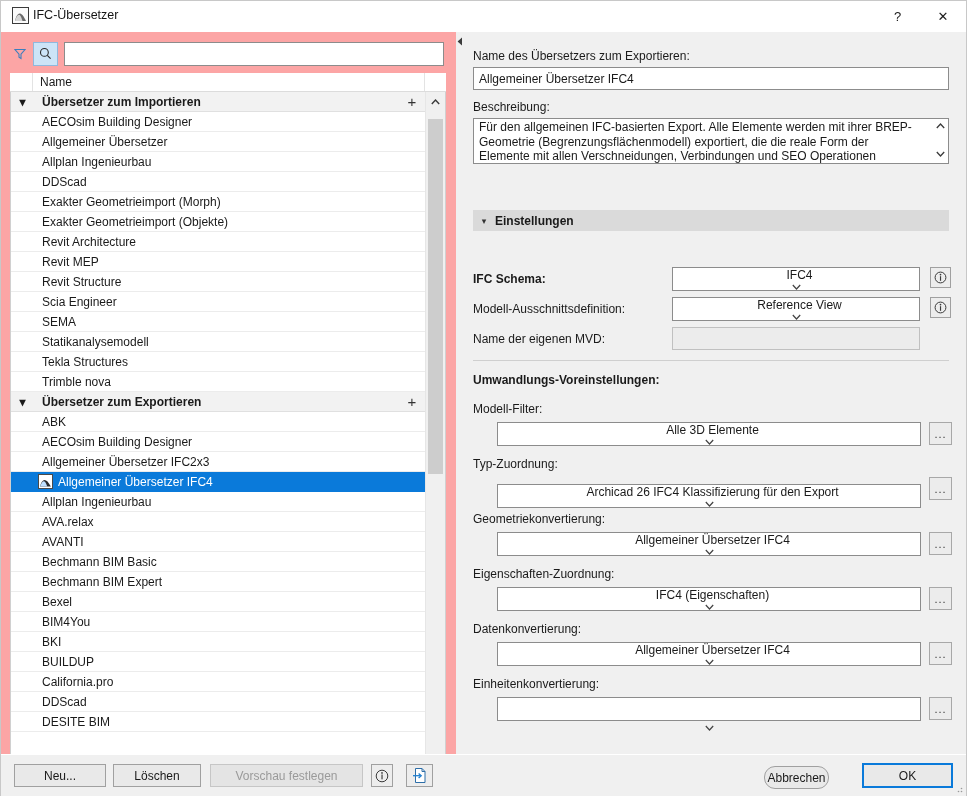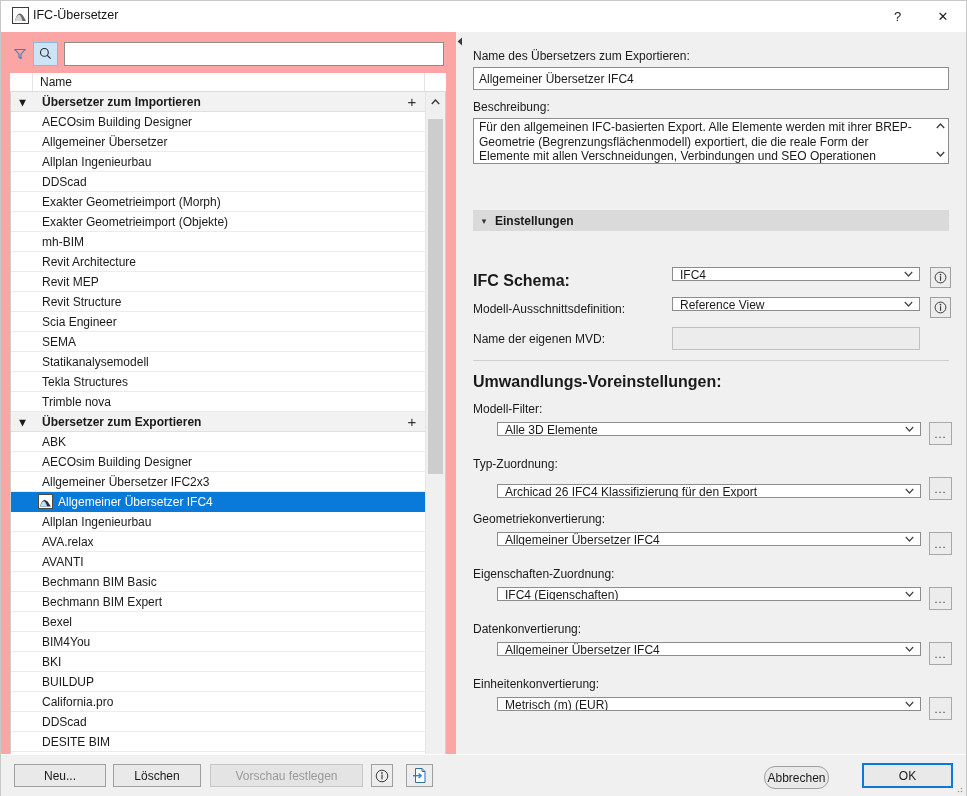--- a/index.html
+++ b/index.html
@@ -56,37 +56,37 @@
   .vs-arrow.down{position:absolute;bottom:0;left:0;}
   .vs-thumb{position:absolute;left:2px;top:27px;width:15px;height:355px;background:#cdcdcd;cursor:default;}
 
   
   .splitter{position:absolute;left:455px;top:0;width:8px;height:763px;background:#f0f0f0;}
   .split-arrow{position:absolute;left:0px;top:3px;width:8px;height:12px;display:flex;align-items:center;justify-content:center;color:#333;font-size:9px;cursor:default;}
 
   
   .right{position:absolute;left:463px;top:0;width:502px;height:763px;background:#f0f0f0;}
   .lbl-plain{font-size:12px;color:#1a1a1a;}
-  .lbl-bold{font-size:16px;color:#1a1a1a;font-weight:bold;}
+  .lbl-bold{font-size:12px;color:#1a1a1a;font-weight:bold;}
 
   .fld-name-label{position:absolute;left:9px;top:17px;}
   .txtinput{position:absolute;box-sizing:border-box;border:1px solid #8c8c8c;background:#fff;font-family:"Liberation Sans",sans-serif;font-size:12px;color:#1a1a1a;padding:0 5px;outline:none;}
   .fld-name-input{left:9px;top:35px;width:476px;height:23px;}
   .fld-desc-label{position:absolute;left:9px;top:68px;}
   .descbox{position:absolute;left:9px;top:86px;width:476px;height:46px;box-sizing:border-box;border:1px solid #8c8c8c;background:#fff;overflow:hidden;}
   .desctext{position:absolute;left:5px;top:1px;width:440px;font-size:12px;line-height:14.6px;color:#1a1a1a;}
   .desc-scroll{position:absolute;right:0;top:0;width:16px;height:44px;background:#fff;}
   .desc-arrow{width:16px;height:14px;display:flex;align-items:center;justify-content:center;font-size:9px;color:#555;cursor:default;}
   .desc-arrow.d{position:absolute;bottom:2px;left:0;}
 
   .section{position:absolute;left:9px;top:178px;width:476px;height:21px;background:#dadada;display:flex;align-items:center;cursor:default;}
   .section .tw{width:22px;display:flex;align-items:center;justify-content:center;font-size:9px;color:#333;}
   .section .stitle{font-weight:bold;font-size:12px;}
 
-  .combo{position:absolute;box-sizing:border-box;border:1px solid #8c8c8c;background:#fff;height:14px;display:flex;cursor:default;}
+  .combo{position:absolute;box-sizing:border-box;border:1px solid #8c8c8c;background:#fff;height:24px;display:flex;align-items:center;cursor:default;flex-direction:column;}
   .combo .cval{flex:1;padding-left:7px;font-size:12px;color:#1a1a1a;white-space:nowrap;overflow:hidden;}
   .combo .carr{width:22px;display:flex;align-items:center;justify-content:center;color:#444;font-size:9px;}
 
   .infobtn{position:absolute;width:21px;height:21px;box-sizing:border-box;border:1px solid #a0a0a0;background:#ededed;display:flex;align-items:center;justify-content:center;cursor:default;}
   .dotsbtn{position:absolute;width:23px;height:23px;box-sizing:border-box;border:1px solid #a8a8a8;background:#ececec;display:flex;align-items:center;justify-content:center;font-size:11px;color:#333;letter-spacing:1px;cursor:default;line-height:10px;}
 
   .divider{position:absolute;left:9px;top:328px;width:476px;height:1px;background:#cfcfcf;}
 
   
   .bottombar{position:absolute;left:0;top:753px;width:965px;height:41px;background:#f0f0f0;border-top:1px solid #ffffff;}
@@ -171,24 +171,20 @@
           <div class="row">
               <span class="indent"></span>
               <span class="lbl">Exakter Geometrieimport (Morph)</span>
             </div>
           <div class="row">
               <span class="indent"></span>
               <span class="lbl">Exakter Geometrieimport (Objekte)</span>
             </div>
           <div class="row">
               <span class="indent"></span>
-              <span class="lbl">mh-BIM</span>
-            </div>
-          <div class="row">
-              <span class="indent"></span>
               <span class="lbl">Revit Architecture</span>
             </div>
           <div class="row">
               <span class="indent"></span>
               <span class="lbl">Revit MEP</span>
             </div>
           <div class="row">
               <span class="indent"></span>
               <span class="lbl">Revit Structure</span>
             </div>

